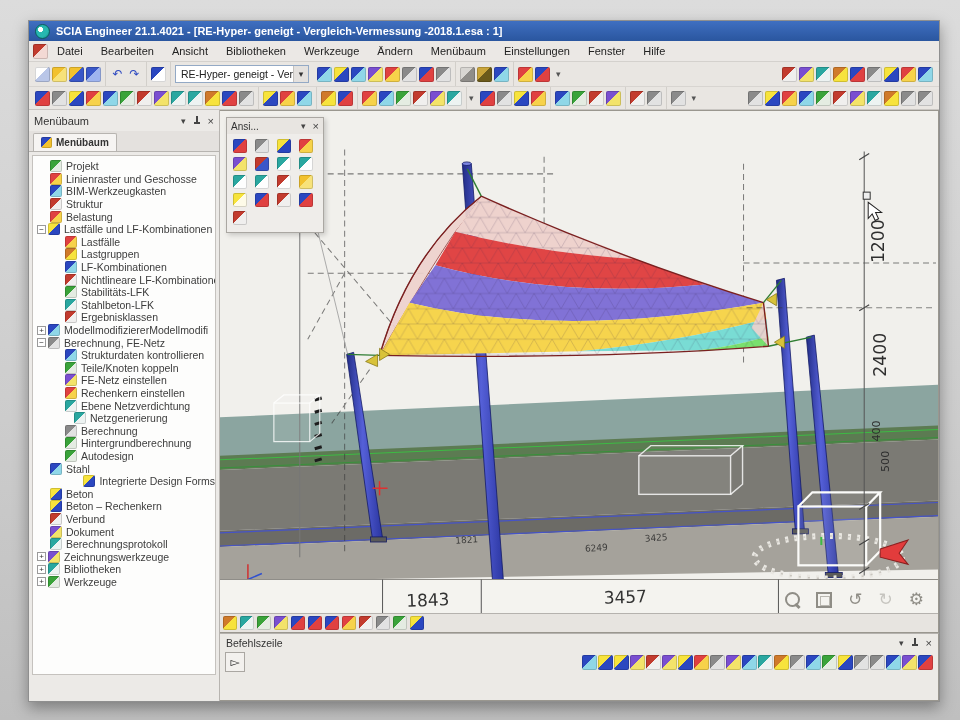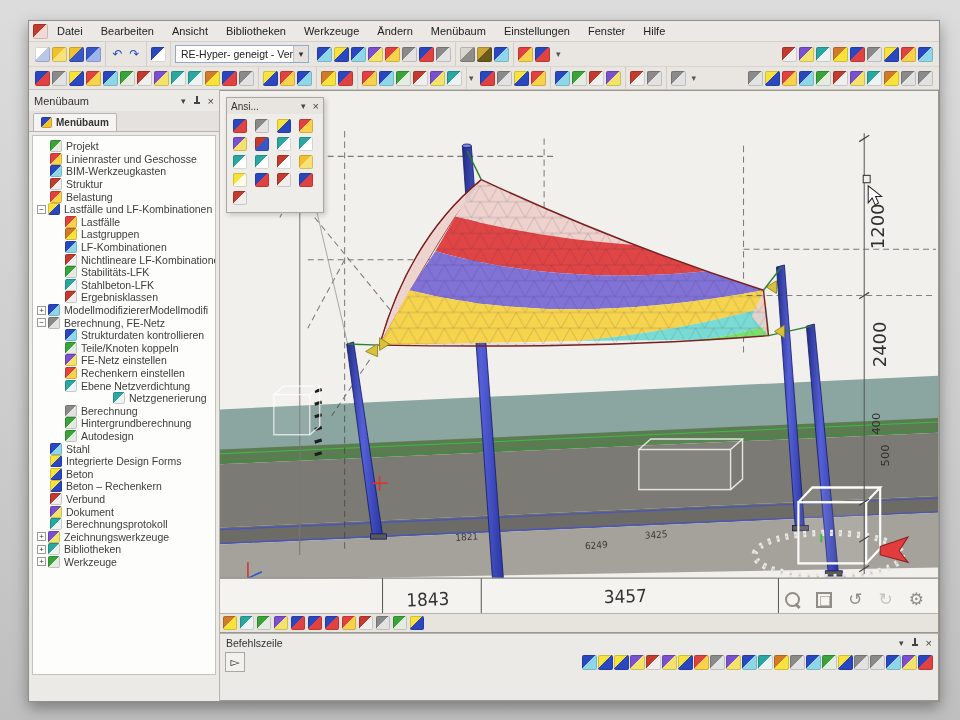--- a/index.html
+++ b/index.html
@@ -106,20 +106,24 @@
   .sb-cell.grow{flex:1;border:none}
   text{font-family:"DejaVu Sans","Liberation Sans",sans-serif}
   .band-pink{fill:var(--band-pink)} .band-red{fill:var(--band-red)} .band-purple{fill:var(--band-purple)}
   .band-yellow{fill:var(--band-yellow)} .band-cyan{fill:var(--band-cyan)} .band-green{fill:var(--band-green)}
 </style>
 </head>
 <body>
 
 <div class="app">
 
+  <div class="titlebar">
+    <span class="app-ico"></span>
+    <span class="title-text">SCIA Engineer 21.1.4021 - [RE-Hyper- geneigt - Vergleich-Vermessung -2018.1.esa : 1]</span>
+  </div>
 
   <div class="menubar">
     <span class="gicon" style="background: linear-gradient(135deg, rgb(194, 59, 46) 0px, rgb(194, 59, 46) 46%, rgb(243, 217, 212) 46%, rgb(243, 217, 212) 100%);"></span>
     <div class="menus">
 
     <span class="menu-item">Datei</span>
         <span class="menu-item">Bearbeiten</span>
         <span class="menu-item">Ansicht</span>
         <span class="menu-item">Bibliotheken</span>
         <span class="menu-item">Werkzeuge</span>
@@ -364,21 +368,21 @@
           <div class="trow" style="padding-left: 19px;">
             <span class="texp"></span>
             <span class="gicon tico" style="background: linear-gradient(135deg, rgb(224, 65, 65) 0px, rgb(224, 65, 65) 46%, rgb(247, 210, 74) 46%, rgb(247, 210, 74) 100%);"></span>
             <span class="tlabel">Rechenkern einstellen</span>
           </div>
           <div class="trow" style="padding-left: 19px;">
             <span class="texp"></span>
             <span class="gicon tico" style="background: linear-gradient(135deg, rgb(42, 167, 160) 0px, rgb(42, 167, 160) 46%, rgb(237, 243, 242) 46%, rgb(237, 243, 242) 100%);"></span>
             <span class="tlabel">Ebene Netzverdichtung</span>
           </div>
-          <div class="trow" style="padding-left: 19px; margin-left: 48px;">
+          <div class="trow" style="padding-left: 28px;">
             <span class="texp"></span>
             <span class="gicon tico" style="background: linear-gradient(135deg, rgb(42, 167, 160) 0px, rgb(42, 167, 160) 46%, rgb(237, 243, 242) 46%, rgb(237, 243, 242) 100%);"></span>
             <span class="tlabel">Netzgenerierung</span>
           </div>
           <div class="trow" style="padding-left: 19px;">
             <span class="texp"></span>
             <span class="gicon tico" style="background: linear-gradient(135deg, rgb(138, 138, 138) 0px, rgb(138, 138, 138) 46%, rgb(226, 226, 226) 46%, rgb(226, 226, 226) 100%);"></span>
             <span class="tlabel">Berechnung</span>
           </div>
           <div class="trow" style="padding-left: 19px;">
@@ -389,21 +393,21 @@
           <div class="trow" style="padding-left: 19px;">
             <span class="texp"></span>
             <span class="gicon tico" style="background: linear-gradient(135deg, rgb(58, 163, 58) 0px, rgb(58, 163, 58) 46%, rgb(228, 236, 226) 46%, rgb(228, 236, 226) 100%);"></span>
             <span class="tlabel">Autodesign</span>
           </div>
           <div class="trow" style="padding-left: 4px;">
             <span class="texp"></span>
             <span class="gicon tico" style="background: linear-gradient(135deg, rgb(43, 71, 192) 0px, rgb(43, 71, 192) 46%, rgb(143, 215, 232) 46%, rgb(143, 215, 232) 100%);"></span>
             <span class="tlabel">Stahl</span>
           </div>
-          <div class="trow" style="padding-left: 4px;">
+          <div class="trow" style="padding-left: 4px; justify-content: flex-end;">
             <span class="texp"></span>
             <span class="gicon tico" style="background: linear-gradient(135deg, rgb(247, 227, 60) 0px, rgb(247, 227, 60) 46%, rgb(43, 71, 192) 46%, rgb(43, 71, 192) 100%);"></span>
             <span class="tlabel">Integrierte Design Forms</span>
           </div>
           <div class="trow" style="padding-left: 4px;">
             <span class="texp"></span>
             <span class="gicon tico" style="background: linear-gradient(135deg, rgb(247, 227, 60) 0px, rgb(247, 227, 60) 46%, rgb(43, 71, 192) 46%, rgb(43, 71, 192) 100%);"></span>
             <span class="tlabel">Beton</span>
           </div>
           <div class="trow" style="padding-left: 4px;">

